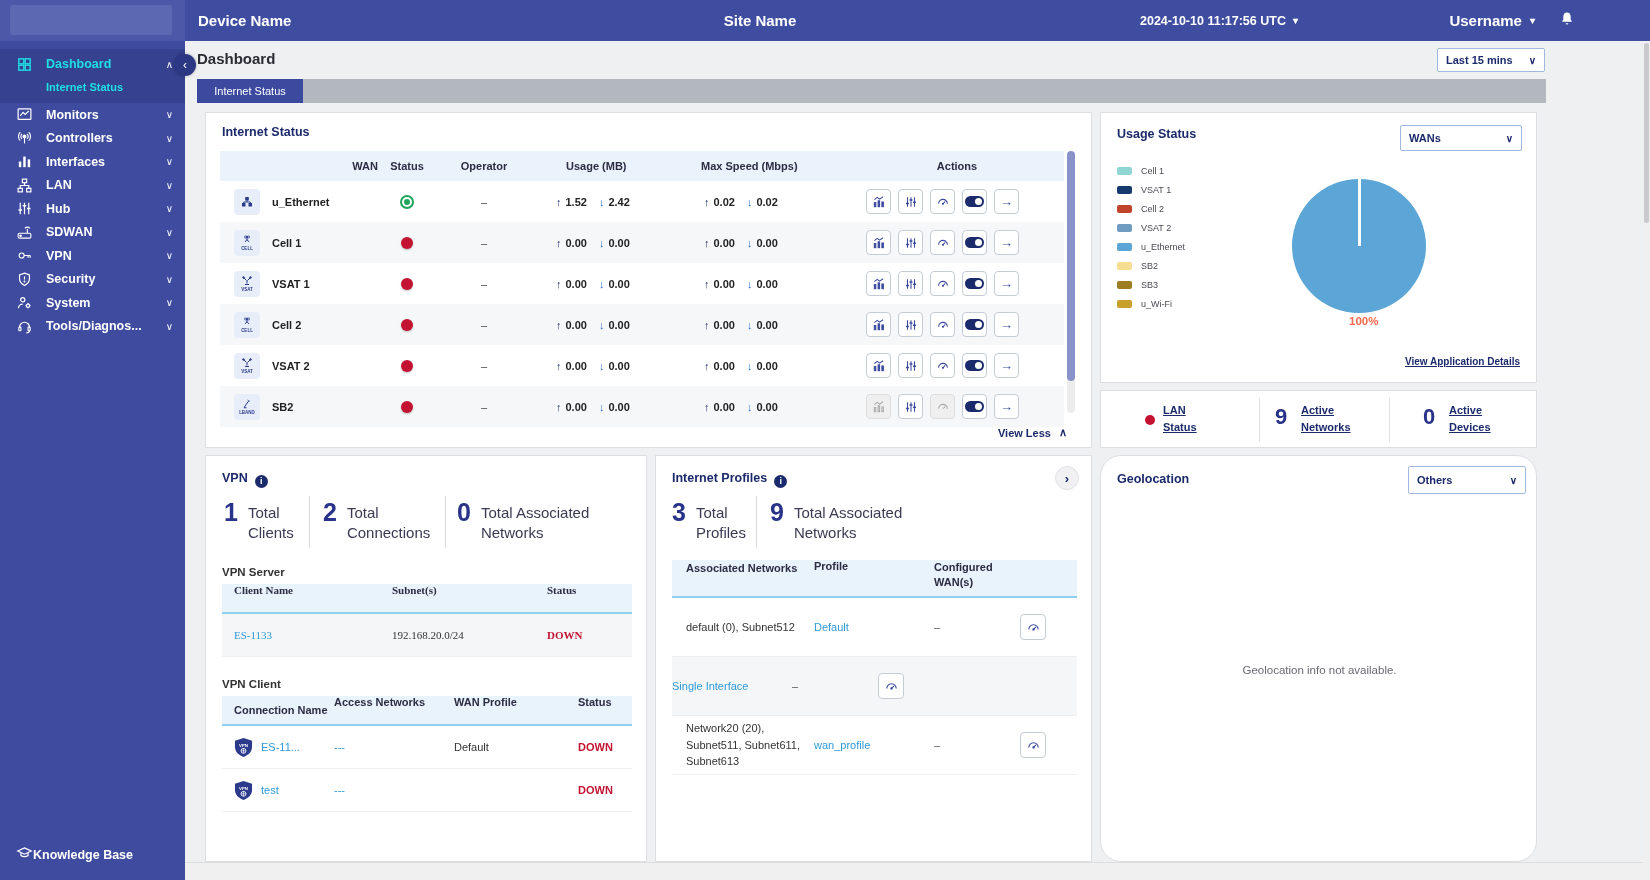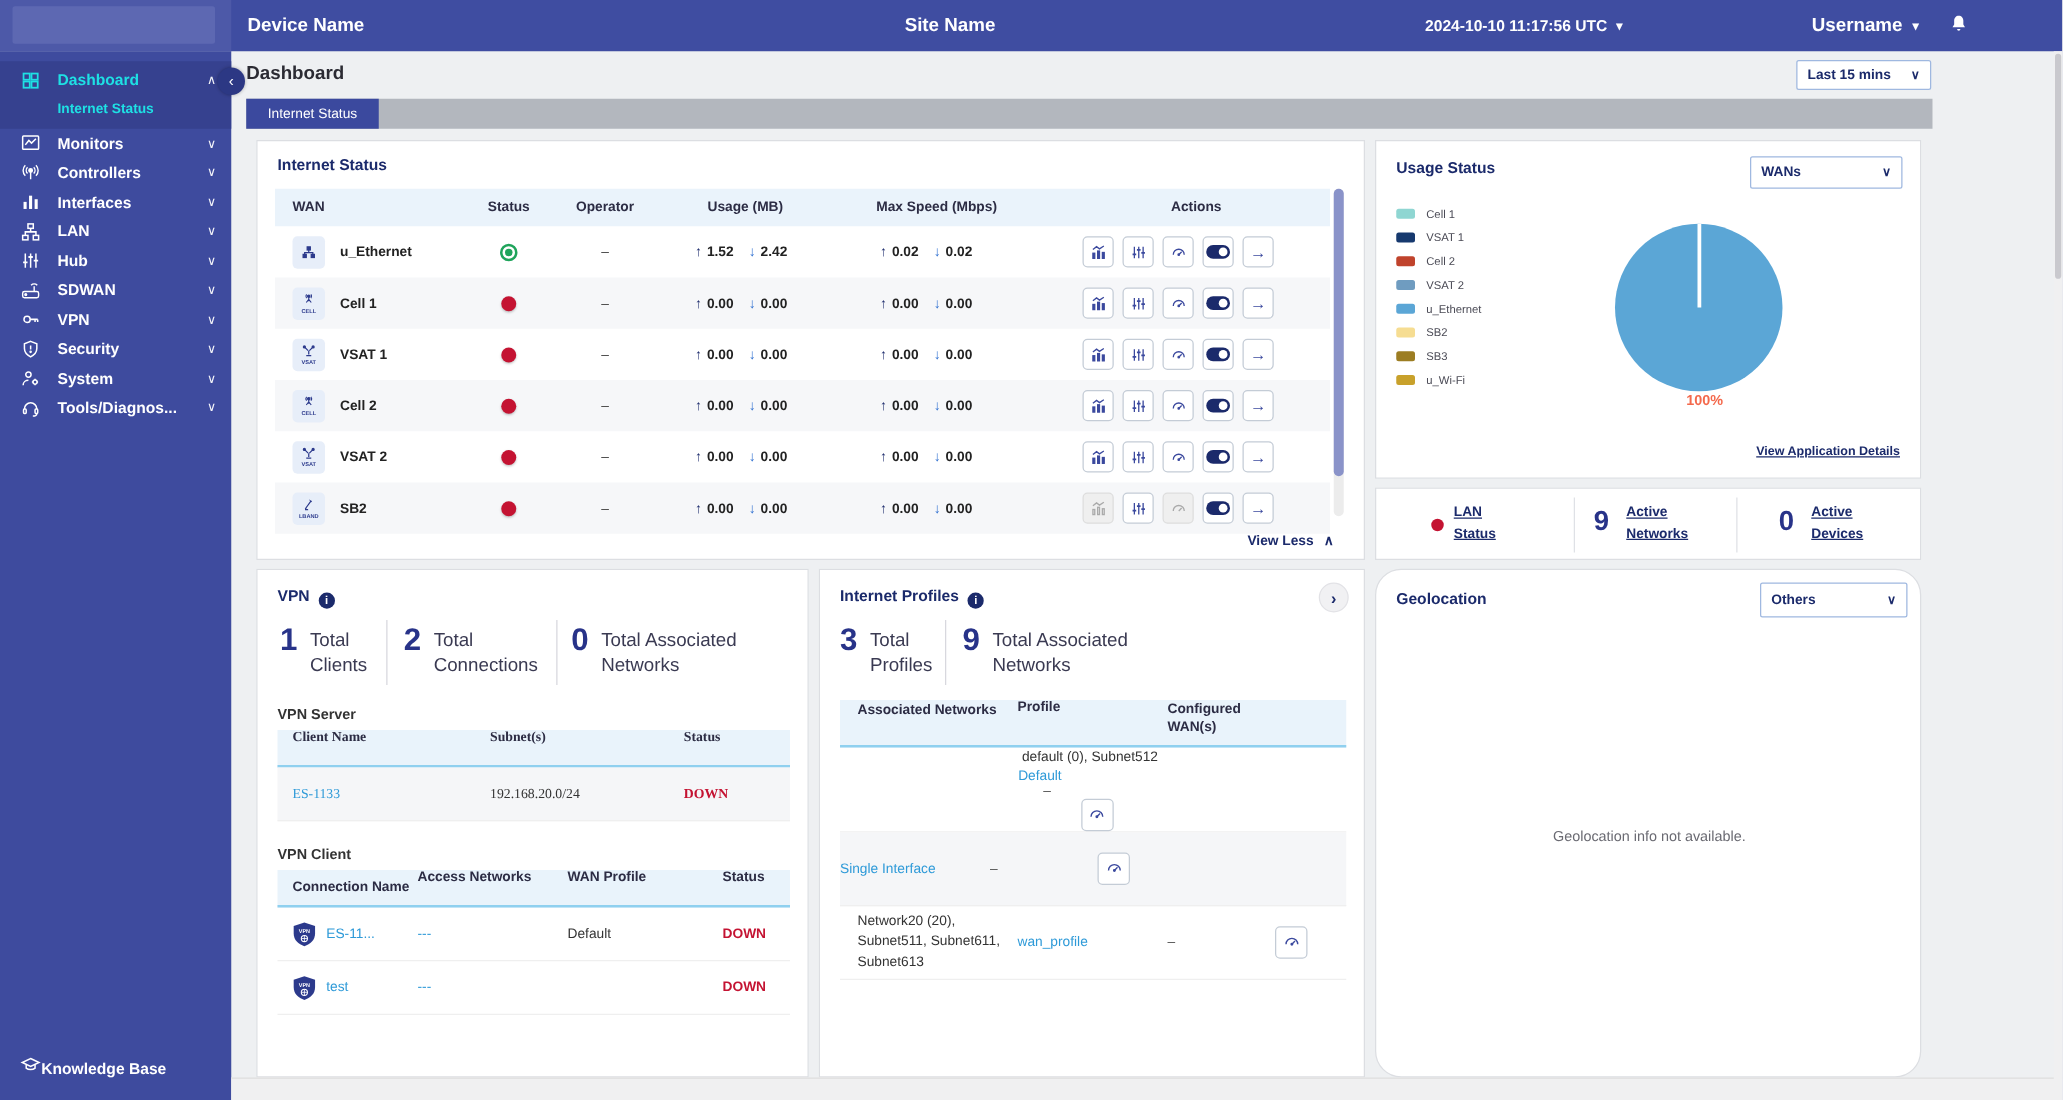--- a/index.html
+++ b/index.html
@@ -54,21 +54,21 @@
   .itable{left:14px;top:38px;width:844px;}
   .ithead{display:flex;align-items:center;height:30px;background:#eaf3fb;font-size:11px;font-weight:bold;color:#2c2c44;}
   .irow{display:flex;align-items:center;height:41px;font-size:11px;color:#222;}
   .irow.alt{background:#f6f7f9;}
   .c-wan{width:158px;display:flex;align-items:center;padding-left:14px;box-sizing:border-box;}
   .c-status{width:58px;display:flex;justify-content:center;}
   .c-op{width:96px;text-align:center;color:#444;}
   .c-usage{width:152px;padding-left:24px;box-sizing:border-box;display:flex;align-items:center;gap:4px;}
   .c-speed{width:166px;padding-left:20px;box-sizing:border-box;display:flex;align-items:center;gap:4px;}
   .c-actions{flex:1;display:flex;gap:7px;padding-left:16px;}
-  .h-wan{width:158px;padding-left:14px;box-sizing:border-box;}
+  .h-wan{width:158px;padding-left:14px;box-sizing:border-box;text-align:right;}
   .h-status{width:58px;text-align:center;}
   .h-op{width:96px;text-align:center;}
   .h-usage{width:152px;padding-left:34px;box-sizing:border-box;}
   .h-speed{width:166px;padding-left:17px;box-sizing:border-box;}
   .h-actions{flex:1;text-align:center;}
   .wicon{width:26px;height:26px;border-radius:4px;background:#e7eef9;display:flex;flex-direction:column;align-items:center;justify-content:center;margin-right:12px;}
   .wicon svg{width:14px;height:12px;}
   .wicon .cap{font-size:4.5px;font-weight:bold;color:#2c3a8c;line-height:5px;}
   .wname{font-weight:bold;color:#222;}
   .dot-down{width:12px;height:12px;border-radius:50%;background:#c41332;box-shadow:0 1px 2px rgba(0,0,0,.25);}
@@ -862,21 +862,21 @@
       <span class="stat-label" style="width:110px;padding-top:5px;">Total Associated Networks</span>
     </div>
 
     <div class="mtable" style="left:16px;top:104px;width:405px;">
       <div class="mthead" style="min-height:38px;">
         <span class="pr-c1">Associated Networks</span>
         <span class="pr-c2">Profile</span>
         <span class="pr-c3" style="color:#2c2c44;line-height:1.4;">Configured WAN(s)</span>
         <span class="pr-c4"></span>
       </div>
-      <div class="mrow" style="min-height:58px;flex-direction:column;">
+      <div class="mrow" style="min-height:58px;">
         <span class="pr-c1">default (0), Subnet512</span>
         <span class="pr-c2 link-blue">Default</span>
         <span class="pr-c3">–</span>
         <span class="pr-c4">
             <span class="speed-btn">
               <svg viewBox="0 0 24 24" fill="none" stroke="#3b499e" stroke-width="1.8">
                 <path d="M4.5 15a7.5 7.5 0 1 1 15 0"></path>
                 <path d="M12 15l4-4"></path>
                 <circle cx="12" cy="15" r="1" fill="#3b499e"></circle>
               </svg>

